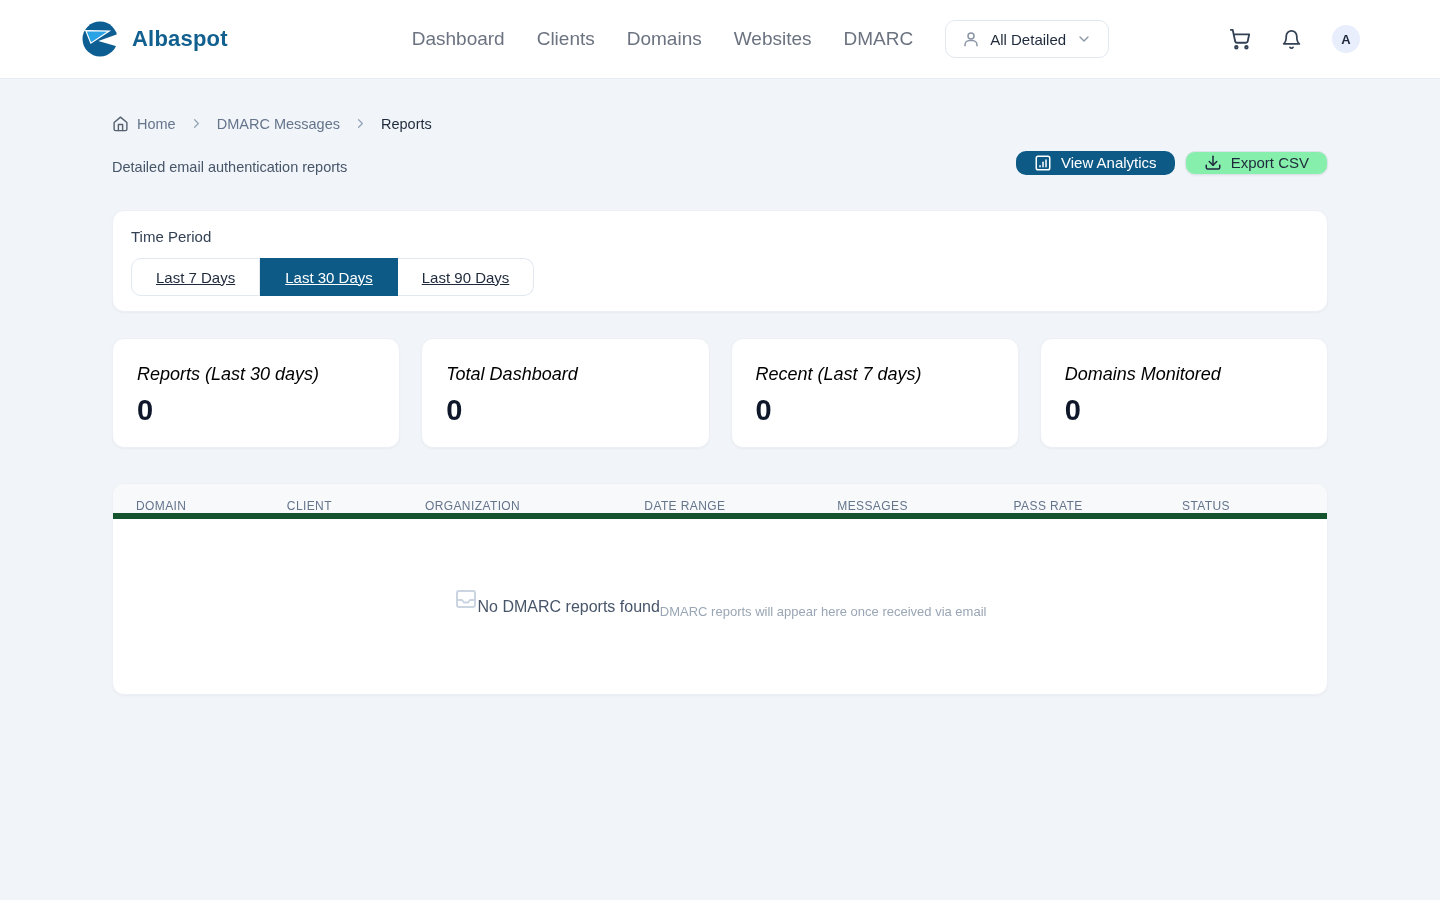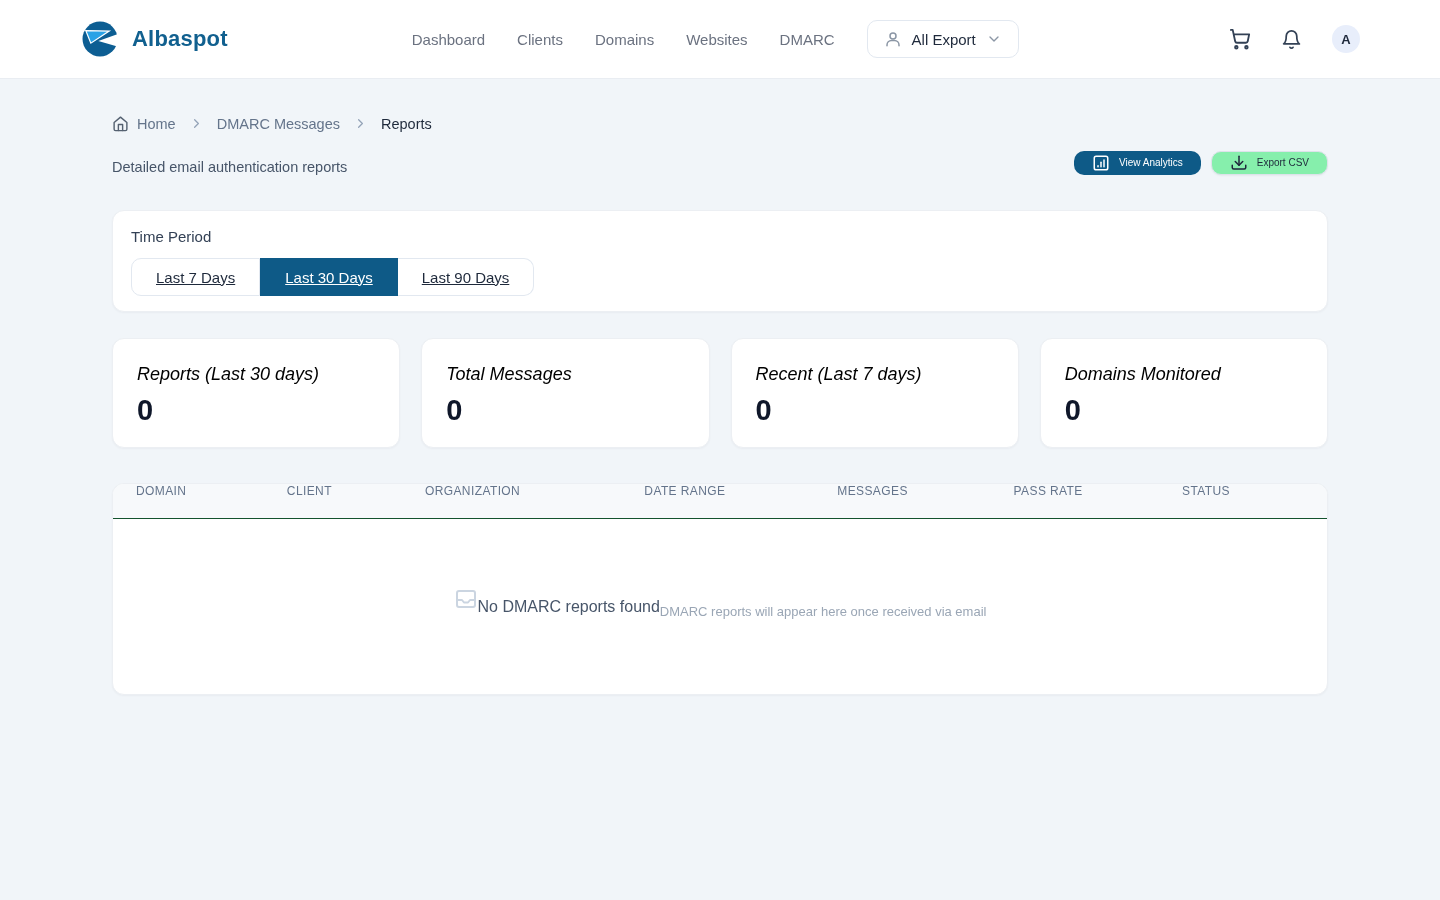--- a/index.html
+++ b/index.html
@@ -19,21 +19,21 @@
     border-bottom: 1px solid #e9edf2;
     display: flex;
     align-items: center;
     padding: 0 80px;
   }
   .logo { display: flex; align-items: center; gap: 12px; cursor: pointer; }
   .logo-mark { width: 40px; height: 40px; }
   .logo-text { font-size: 22px; font-weight: bold; color: #11608f; letter-spacing: 0.2px; }
 
   .main-nav { display: flex; align-items: center; gap: 32px; margin-left: 184px; }
-  .nav-item { font-size: 15px; color: #6b7280; cursor: pointer; }
+  .nav-item { font-size: 19px; color: #6b7280; cursor: pointer; }
 
   .client-selector {
     margin-left: 32px;
     display: flex; align-items: center; gap: 10px;
     height: 38px; padding: 0 16px;
     border: 1px solid #e2e8f0; border-radius: 10px;
     background: #fff; cursor: pointer;
     color: #8b96a5;
   }
   .client-selector-label { font-size: 15px; color: #1e293b; }
@@ -54,21 +54,21 @@
   .crumb { display: flex; align-items: center; gap: 8px; color: #64748b; cursor: pointer; }
   .crumb-current { color: #1e293b; font-weight: 500; cursor: default; }
   .crumb-sep { color: #94a3b8; }
 
   .title-row { margin-top: 18px; display: flex; align-items: center; justify-content: space-between; }
   .page-title { font-size: 29px; font-weight: bold; color: #0f172a; letter-spacing: 0.2px; }
   .page-subtitle { margin-top: 9px; font-size: 14.5px; color: #475569; }
   .title-actions { display: flex; gap: 10px; }
   .btn {
     height: 24px; display: inline-flex; align-items: center; gap: 9px;
-    padding: 0 18px; border-radius: 10px; font-size: 10px; cursor: pointer;
+    padding: 0 18px; border-radius: 10px; font-size: 15px; cursor: pointer;
     font-family: inherit; border: none;
   }
   .btn-primary { background: #0e5a87; color: #ffffff; }
   .btn-secondary {
     background: #86efac; color: #1e293b;
     border: 1px solid #dde3ea; box-shadow: 0 1px 2px rgba(15,23,42,0.05);
   }
 
   .card {
     background: #ffffff; border: 1px solid #eceff3; border-radius: 12px;
@@ -91,22 +91,22 @@
 
   
   .stats-row { margin-top: 26px; display: grid; grid-template-columns: repeat(4, 1fr); gap: 21px; }
   .stat-card { height: 110px; padding: 25px 24px; }
   .stat-label { font-size: 18px; color: #000000; font-style: italic; }
   .stat-value { margin-top: 9px; font-size: 29px; font-weight: bold; color: #0f172a; }
 
   
   .table-card { margin-top: 35px; overflow: hidden; padding: 0; }
   .table-header {
-    display: flex; align-items: flex-start; height: 35px;
-    background: #f7f9fb; border-bottom: 1px solid #14532d;
+    display: flex; align-items: flex-end; height: 35px;
+    background: #f7f9fb; border-bottom: 6px solid #14532d;
     padding-left: 23px;
   }
   .th {
     font-size: 12px; color: #64748b; text-transform: uppercase;
     letter-spacing: 0.4px; font-weight: 500;
   }
   .th:nth-child(1) { width: 154px; }
   .th:nth-child(2) { width: 141px; }
   .th:nth-child(3) { width: 224px; }
   .th:nth-child(4) { width: 197px; }
@@ -145,21 +145,21 @@
     <span class="nav-item">DMARC</span>
   </nav>
 
   <div class="client-selector">
     <span>
       <svg width="18" height="18" viewBox="0 0 24 24" fill="none" stroke="currentColor" stroke-width="2" stroke-linecap="round" stroke-linejoin="round">
         <circle cx="12" cy="8" r="4"></circle>
           <path d="M20 21v-1a6 6 0 0 0-6-6h-4a6 6 0 0 0-6 6v1"></path>
       </svg>
     </span>
-    <span class="client-selector-label">All Export</span>
+    <span class="client-selector-label">All Detailed</span>
     <span>
       <svg width="16" height="16" viewBox="0 0 24 24" fill="none" stroke="currentColor" stroke-width="2" stroke-linecap="round" stroke-linejoin="round">
         <polyline points="6 9 12 15 18 9"></polyline>
       </svg>
     </span>
   </div>
 
   <div class="topbar-right">
     <button class="icon-btn">
       <span>
@@ -245,21 +245,21 @@
       <button class="segment">Last 90 Days</button>
     </div>
   </section>
 
   <section class="stats-row">
     <div class="card stat-card">
       <div class="stat-label">Reports (Last 30 days)</div>
       <div class="stat-value">0</div>
     </div>
     <div class="card stat-card">
-      <div class="stat-label">Total Messages</div>
+      <div class="stat-label">Total Dashboard</div>
       <div class="stat-value">0</div>
     </div>
     <div class="card stat-card">
       <div class="stat-label">Recent (Last 7 days)</div>
       <div class="stat-value">0</div>
     </div>
     <div class="card stat-card">
       <div class="stat-label">Domains Monitored</div>
       <div class="stat-value">0</div>
     </div>

